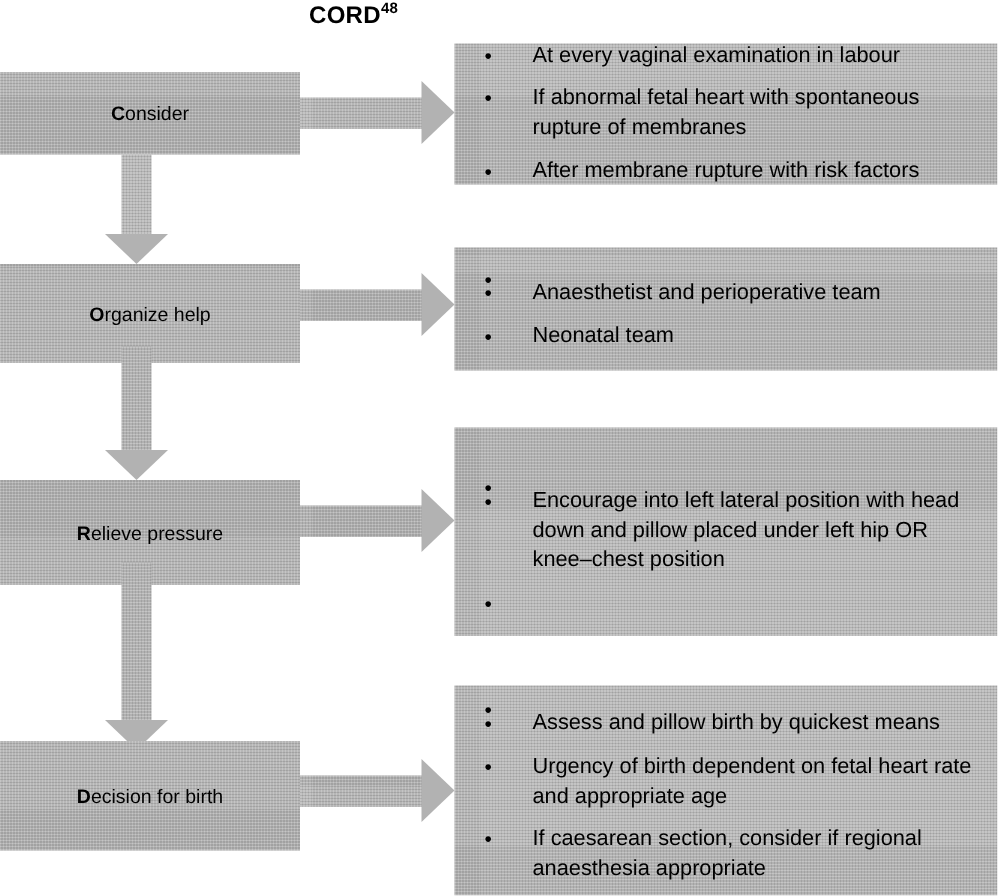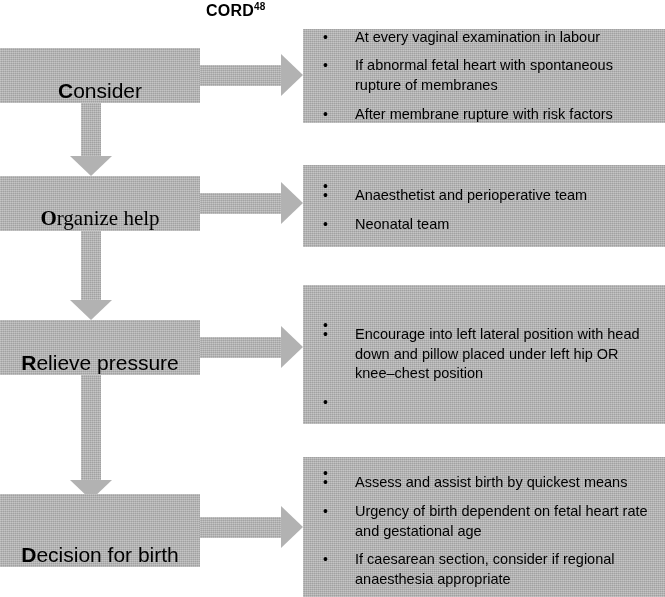--- a/index.html
+++ b/index.html
@@ -22,22 +22,22 @@
   #title{
     position:absolute;left:206px;top:2px;
     font-size:16px;font-weight:bold;color:#000;letter-spacing:.2px;
     white-space:nowrap;
   }
   #title sup{font-size:10px;font-weight:bold;vertical-align:super;line-height:0;}
 
   
   .stage-box{
     position:absolute;left:0;width:200px;
-    display:flex;align-items:flex-end;justify-content:center;
-    color:#000;font-size:21px;white-space:nowrap;
+    display:flex;align-items:center;justify-content:center;
+    color:#000;font-size:13px;white-space:nowrap;
   }
   .stage-box .ini{font-weight:bold;}
 
   
   .list-box{
     position:absolute;left:303px;width:362px;
     box-sizing:border-box;
     padding:8px 8px 8px 0;
     display:flex;flex-direction:column;justify-content:center;
   }
@@ -94,21 +94,21 @@
       <li><span class="bullet">•</span><span>If abnormal fetal heart with spontaneous rupture of membranes</span></li>
       <li><span class="bullet">•</span><span>After membrane rupture with risk factors</span></li>
     </ul>
   </div>
 
   <div class="varrow" style="left:70px;top:103px;width:42px;height:73px;">
     <div class="shaft gray" style="height:53px;"></div>
     <div class="head"></div>
   </div>
 
-  <div class="stage-box gray" style="top:176px;height:55px;font-family:Liberation Serif, serif;">
+  <div class="stage-box gray" style="top:176px;height:66px;">
     <span><span class="ini">O</span><span>rganize help</span></span>
   </div>
 
   <div class="harrow" style="left:200px;top:182px;width:103px;height:42px;">
     <div class="shaft gray" style="width:82px;"></div>
     <div class="head"></div>
   </div>
 
   <div class="list-box gray" style="top:165px;height:82px;">
     <ul>
@@ -116,21 +116,21 @@
       <li><span class="bullet">•</span><span>Anaesthetist and perioperative team</span></li>
       <li><span class="bullet">•</span><span>Neonatal team</span></li>
     </ul>
   </div>
 
   <div class="varrow" style="left:70px;top:231px;width:42px;height:89px;">
     <div class="shaft gray" style="height:69px;"></div>
     <div class="head"></div>
   </div>
 
-  <div class="stage-box gray" style="top:320px;height:55px;">
+  <div class="stage-box gray" style="top:320px;height:70px;">
     <span><span class="ini">R</span><span>elieve pressure</span></span>
   </div>
 
   <div class="harrow" style="left:200px;top:326px;width:103px;height:42px;">
     <div class="shaft gray" style="width:82px;"></div>
     <div class="head"></div>
   </div>
 
   <div class="list-box gray" style="top:285px;height:139px;">
     <ul>
@@ -150,19 +150,19 @@
   </div>
 
   <div class="harrow" style="left:200px;top:506px;width:103px;height:42px;">
     <div class="shaft gray" style="width:82px;"></div>
     <div class="head"></div>
   </div>
 
   <div class="list-box gray" style="top:457px;height:140px;">
     <ul>
       <li><span class="bullet">•</span></li>
-      <li><span class="bullet">•</span><span>Assess and assist birth by quickest means</span></li>
-      <li><span class="bullet">•</span><span>Urgency of birth dependent on fetal heart rate and gestational age</span></li>
+      <li><span class="bullet">•</span><span>Assess and pillow birth by quickest means</span></li>
+      <li><span class="bullet">•</span><span>Urgency of birth dependent on fetal heart rate and appropriate age</span></li>
       <li><span class="bullet">•</span><span>If caesarean section, consider if regional anaesthesia appropriate</span></li>
     </ul>
   </div>
 
 </div>
 
 </body></html>

